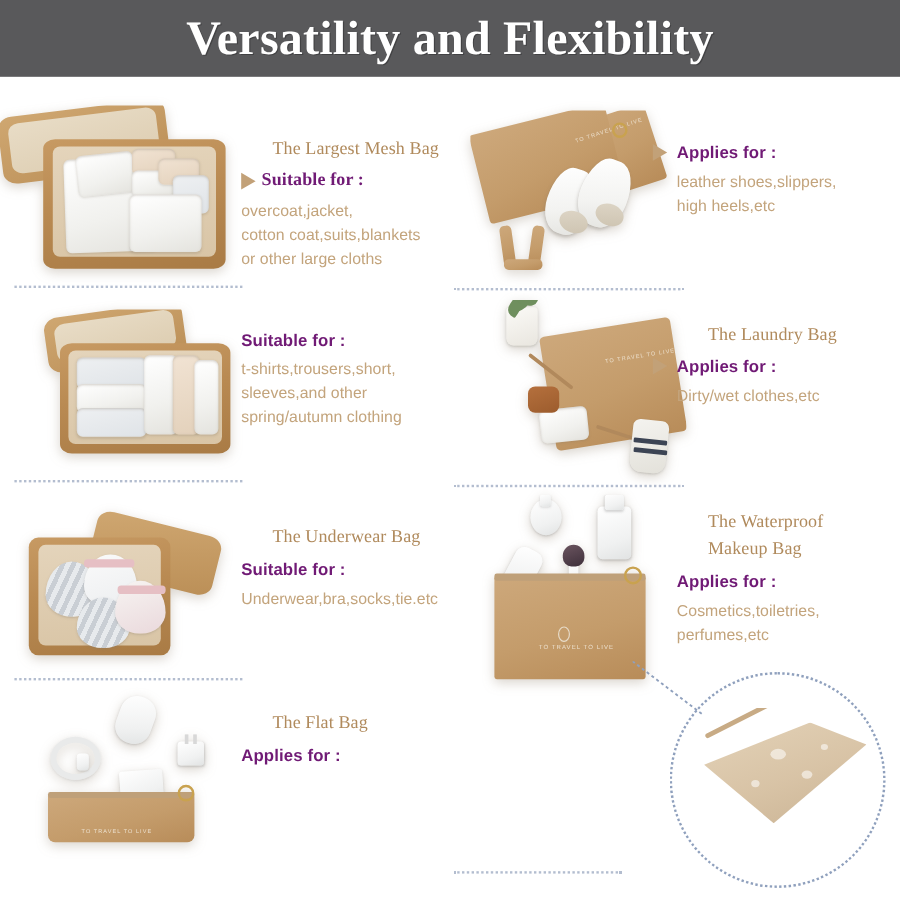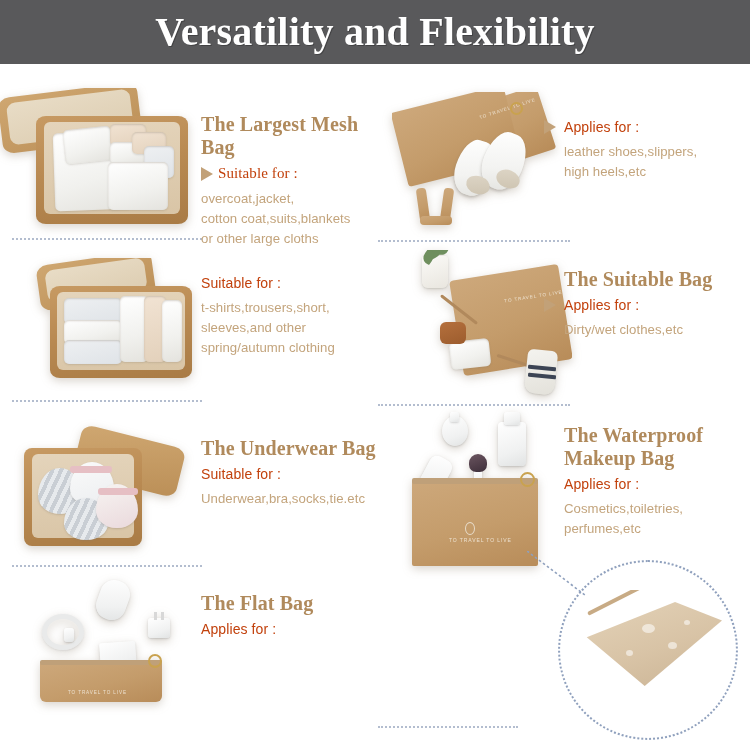--- a/index.html
+++ b/index.html
@@ -15,32 +15,33 @@
     position:absolute;left:0;top:0;width:750px;height:64px;
     background:#59595b;display:flex;align-items:center;justify-content:center;
   }
   .header-title{
     color:#ffffff;font-family:"Liberation Serif",serif;font-weight:bold;
     font-size:40px;letter-spacing:.2px;line-height:1;
     text-shadow:1px 1px 0 rgba(0,0,0,.25);
   }
   .txt{position:absolute;}
   .bag-title{
-    font-family:"Liberation Serif",serif;font-weight:bold;
-    color:#b08a5c;font-size:20px;line-height:23px;white-space:pre-line;
+    font-family:"Liberation Serif",serif;font-weight:normal;
+    color:#b08a5c;font-size:15px;line-height:23px;white-space:pre-line;
     letter-spacing:.1px;
+    margin-left:26px;
   }
   .sub-row{display:flex;align-items:center;gap:5px;margin-top:6px;}
   .tri{
     width:0;height:0;flex:none;
     border-top:7px solid transparent;border-bottom:7px solid transparent;
     border-left:12px solid #c2a178;
   }
   .sub-label{
-    color:#c2410c;font-size:14px;font-weight:normal;letter-spacing:.1px;white-space:nowrap;
+    color:#701a75;font-size:14px;font-weight:bold;letter-spacing:.1px;white-space:nowrap;
   }
   .sub-label.serif{font-family:"Liberation Serif",serif;font-size:15px;}
   .desc{
     margin-top:7px;color:#c3a47c;font-size:13.2px;line-height:20px;
     white-space:pre-line;letter-spacing:.05px;
   }
 
   
   .divider{
     position:absolute;height:0;border-top:2px dotted #9aa7c0;opacity:.75;
@@ -238,21 +239,21 @@
     <div style="position:absolute;left:36px;top:58px;width:46px;height:3px;background:#b1895c;border-radius:2px;transform:rotate(38deg);"></div>
     <div style="position:absolute;left:96px;top:110px;width:40px;height:3px;background:#b1895c;border-radius:2px;transform:rotate(18deg);"></div>
     <div class="cloth" style="left:50px;top:90px;width:40px;height:28px;transform:rotate(-6deg);"></div>
     <div style="position:absolute;left:40px;top:72px;width:26px;height:22px;border-radius:6px;background:linear-gradient(160deg,#b5703d,#9c5c2d);"></div>
     <div class="sock" style="left:126px;top:100px;width:30px;height:44px;transform:rotate(6deg);"></div>
     <div class="stripe" style="left:128px;top:116px;width:28px;height:4px;transform:rotate(6deg);"></div>
     <div class="stripe" style="left:128px;top:124px;width:28px;height:4px;transform:rotate(6deg);"></div>
   </div>
 
   <div class="txt" style="left:564px;top:268px;width:182px;">
-    <div class="bag-title">The Suitable Bag</div>
+    <div class="bag-title">The Laundry Bag</div>
     <div class="sub-row">
       <span class="tri" style="position:absolute;left:-20px;"></span>
       <span class="sub-label">Applies for :</span>
     </div>
     <div class="desc">Dirty/wet clothes,etc</div>
   </div>
 
   <div class="photo sh" style="left:12px;top:418px;width:184px;height:136px;">
     <div class="lid" style="left:64px;top:18px;width:106px;height:50px;transform:rotate(14deg);"></div>
     <div class="cube-body" style="left:12px;top:30px;width:118px;height:98px;border-radius:8px;"></div>

